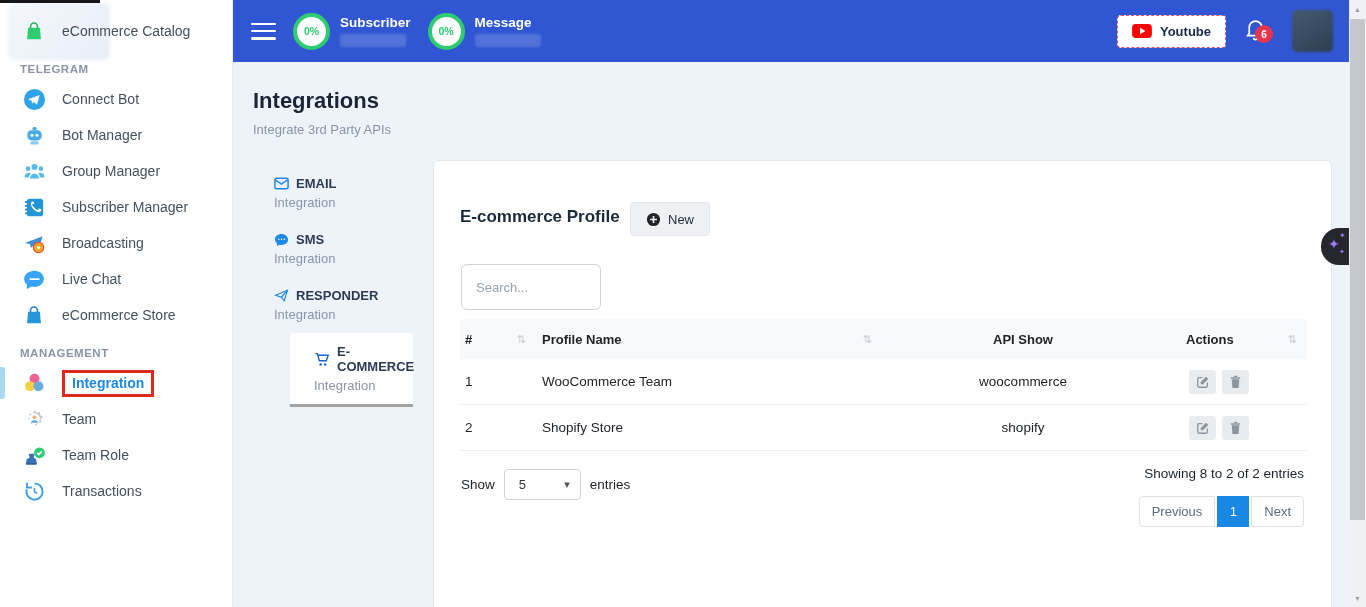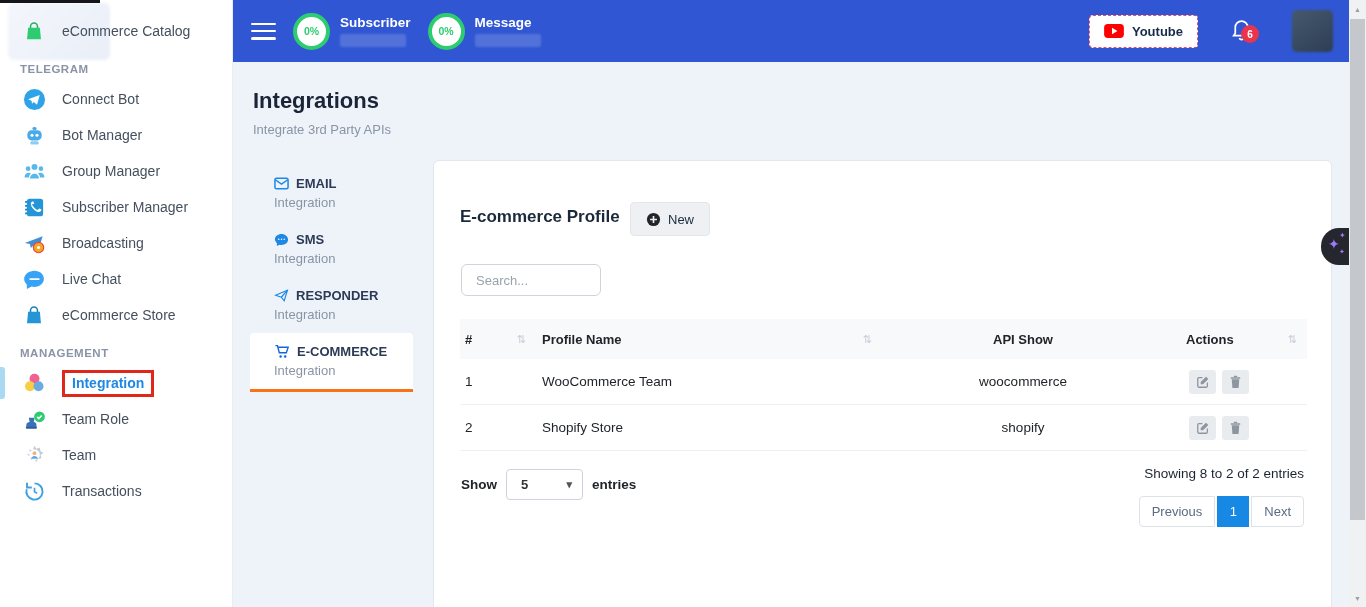--- a/index.html
+++ b/index.html
@@ -21,57 +21,57 @@
 
   
   .topbar { position:absolute; left:233px; top:0; width:1116px; height:62px; background:#3056d3; display:flex; align-items:center; z-index:4; }
   .hamburger { width:25px; height:17px; margin-left:18px; display:flex; flex-direction:column; justify-content:space-between; cursor:pointer; }
   .hamburger span { display:block; height:2.6px; background:#fff; border-radius:2px; }
   .stat-group { display:flex; align-items:center; margin-left:17px; }
   .ring { width:37px; height:37px; border-radius:50%; border:4px solid #2dcc70; background:#fff; display:flex; align-items:center; justify-content:center; font-size:10.5px; font-weight:bold; color:#2dcc70; }
   .stat-txt { margin-left:10px; display:flex; flex-direction:column; }
   .stat-lbl { color:#fff; font-size:13.5px; font-weight:bold; }
   .stat-blur { width:66px; height:13px; margin-top:4px; background:rgba(255,255,255,.17); border-radius:2px; filter:blur(1px); }
-  .topbar-right { margin-left:auto; display:flex; align-items:center; margin-right:16px; gap:28px; }
+  .topbar-right { margin-left:auto; display:flex; align-items:center; margin-right:16px; gap:14px; }
   .tb-btn { display:flex; align-items:center; gap:8px; background:#fff; border-radius:4px; padding:8px 14px; font-size:13px; font-weight:bold; color:#1b2a4a; cursor:pointer; }
   .tb-btn.youtube { border:1.6px dashed #e0506a; }
   .tb-btn.discussion { border:1.6px dashed #7ea8e8; }
   .bell-wrap { position:relative; width:26px; height:30px; margin:0 8px 0 4px; cursor:pointer; }
   .badge { position:absolute; left:11px; top:9px; width:18px; height:18px; border-radius:50%; background:#e8354d; color:#fff; font-size:10px; font-weight:bold; display:flex; align-items:center; justify-content:center; }
   .avatar { width:41px; height:42px; border-radius:5px; background:linear-gradient(145deg,#45596f,#2e3e53); filter:blur(1.2px); cursor:pointer; }
 
   
   .content { position:absolute; left:233px; top:62px; width:1116px; height:545px; background:#eef3fa; }
   .page-title { position:absolute; left:20px; top:26px; font-size:22px; font-weight:bold; color:#1c2437;text-align:right; }
   .page-sub { position:absolute; left:20px; top:60px; font-size:13px; color:#8a94a6; }
 
   .subnav { position:absolute; left:17px; top:103px; width:163px; }
   .subnav-item { padding:11px 0 11px 24px; cursor:pointer; }
   .subnav-item .sn-title { display:flex; align-items:center; gap:7px; font-size:13px; font-weight:bold; color:#2b3a55; }
   .subnav-item .sn-sub { font-size:13px; color:#8a94a6; margin-top:4px; }
-  .subnav-item.active { background:#fff; border-bottom:3px solid #f97316; border-radius:4px 4px 0 0; }
+  .subnav-item.active { background:#fff; border-bottom:3px solid #a3a3a3; border-radius:4px 4px 0 0;margin-left:40px; }
 
   .card { position:absolute; left:200px; top:98px; width:899px; height:470px; background:#fff; border:1px solid #e3e8ef; border-radius:6px; }
   .card-heading { position:absolute; left:26px; top:46px; font-size:17px; font-weight:bold; color:#1b2a3a; }
   .new-btn { position:absolute; left:196px; top:41px; height:34px; display:flex; align-items:center; gap:7px; background:#eef0f3; border:1px solid #e4e7ea; border-radius:4px; padding:0 15px; font-size:13px; color:#1b2a3a; cursor:pointer; }
-  .search-box { position:absolute; left:27px; top:103px; width:140px; height:32px; border:1px solid #ced4dc; border-radius:6px; font-size:13px; color:#333; padding-left:14px; outline:none; font-family:"Liberation Sans",sans-serif; }
+  .search-box { position:absolute; left:27px; top:103px; width:140px; height:46px; border:1px solid #ced4dc; border-radius:6px; font-size:13px; color:#333; padding-left:14px; outline:none; font-family:"Liberation Sans",sans-serif; }
   .search-box::placeholder { color:#9aa3ad; }
 
   .tbl { position:absolute; left:26px; top:158px; width:847px; font-size:13.5px; color:#212529; }
   .tbl-head { display:flex; height:40px; background:#f7f9fb; align-items:center; font-weight:bold; font-size:13px; position:relative; }
   .tbl-row { display:flex; height:46px; align-items:center; border-bottom:1px solid #eef0f4; }
   .c1 { width:76px; padding-left:5px; position:relative; }
   .c2 { width:346px; padding-left:6px; position:relative; }
   .c3 { width:282px; text-align:center; }
   .c4 { width:143px; padding-left:22px; position:relative; }
   .sort { position:absolute; right:10px; top:50%; transform:translateY(-50%); color:#c6cdd6; font-size:11px; font-weight:normal; cursor:pointer; }
   .row-actions { display:flex; gap:6px; padding-left:3px; }
   .act-btn { width:27px; height:24px; background:#e9ecef; border:none; border-radius:3px; display:flex; align-items:center; justify-content:center; cursor:pointer; }
 
-  .footer-left { position:absolute; left:27px; top:308px; display:flex; align-items:center; gap:9px; font-size:13.5px; color:#212529;font-weight:bold; }
+  .footer-left { position:absolute; left:27px; top:308px; display:flex; align-items:center; gap:9px; font-size:13.5px; color:#212529; }
   .entries-select { width:77px; height:31px; border:1px solid #ced4dc; border-radius:4px; display:flex; align-items:center; justify-content:space-between; padding:0 10px 0 14px; font-size:13px; color:#333; cursor:pointer; background:#fff; }
   .entries-select .chev { color:#555; font-size:11px; }
   .footer-right { position:absolute; right:27px; top:305px; text-align:right; }
   .showing-text { font-size:13.5px; color:#1b2430; }
   .pagination { margin-top:15px; display:inline-flex; gap:2px; }
   .pg-btn { min-width:50px; height:31px; background:#fff; border:1px solid #dee2e6; color:#5b6b82; font-size:13px; display:flex; align-items:center; justify-content:center; padding:0 12px; cursor:pointer; }
   .pg-btn.prev { border-radius:4px 0 0 4px; }
   .pg-btn.next { border-radius:0 4px 4px 0; }
   .pg-btn.current { background:#1788e4; border-color:#1788e4; color:#fff; min-width:32px; padding:0; }
 
@@ -188,38 +188,38 @@
           <circle cx="16.5" cy="15.2" r="5" fill="#6cabde"></circle>
         </svg>
     </span>
     <span class="red-box">
       <span class="s-lbl">Integration</span>
     </span>
   </div>
   <div class="side-item">
     <span class="s-ico">
       <svg width="23" height="23" viewBox="0 0 24 24">
+          <path fill="#c2c9d6" d="M12 1.8l1.9 3.1 3.5-.9.9 3.5 3.1 1.9-3.1 1.9.9 3.5-3.5.9-1.9 3.1-1.9-3.1-3.5.9-.9-3.5-3.1-1.9 3.1-1.9-.9-3.5 3.5.9z"></path>
+          <circle cx="12" cy="11.2" r="5.6" fill="#fff"></circle>
+          <circle cx="12" cy="9.6" r="2" fill="#f0b27a"></circle>
+          <path d="M8.3 15.4c.6-2 2.1-3 3.7-3s3.1 1 3.7 3z" fill="#5aa9e6"></path>
+        </svg>
+    </span>
+    <span class="s-lbl">Team</span>
+  </div>
+  <div class="side-item">
+    <span class="s-ico">
+      <svg width="23" height="23" viewBox="0 0 24 24">
           <path d="M3.5 19.5h10.5v-2.2c0-1.8-1.3-2.8-2.8-2.8l.9-4.3H6l.9 4.3c-1.5 0-3.4 1-3.4 2.8z" fill="#3a71b8"></path>
           <rect x="3" y="19" width="11.5" height="2.6" rx="1" fill="#2c5e9e"></rect>
           <circle cx="17.2" cy="9.2" r="5.6" fill="#2dcc70"></circle>
           <path d="M14.8 9.3l1.7 1.7 3-3.2" stroke="#fff" stroke-width="1.7" fill="none"></path>
         </svg>
     </span>
     <span class="s-lbl">Team Role</span>
-  </div>
-  <div class="side-item">
-    <span class="s-ico">
-      <svg width="23" height="23" viewBox="0 0 24 24">
-          <path fill="#c2c9d6" d="M12 1.8l1.9 3.1 3.5-.9.9 3.5 3.1 1.9-3.1 1.9.9 3.5-3.5.9-1.9 3.1-1.9-3.1-3.5.9-.9-3.5-3.1-1.9 3.1-1.9-.9-3.5 3.5.9z"></path>
-          <circle cx="12" cy="11.2" r="5.6" fill="#fff"></circle>
-          <circle cx="12" cy="9.6" r="2" fill="#f0b27a"></circle>
-          <path d="M8.3 15.4c.6-2 2.1-3 3.7-3s3.1 1 3.7 3z" fill="#5aa9e6"></path>
-        </svg>
-    </span>
-    <span class="s-lbl">Team</span>
   </div>
   <div class="side-item">
     <span class="s-ico">
       <svg width="23" height="23" viewBox="0 0 24 24" fill="none" stroke="#3da0e3" stroke-width="2">
           <path d="M12 3.5a8.5 8.5 0 11-8.2 6.2"></path>
           <path d="M4.2 2.8v5h5"></path>
           <path d="M12 8v4.2l2.8 1.8" stroke-width="1.7"></path>
         </svg>
     </span>
     <span class="s-lbl">Transactions</span>

